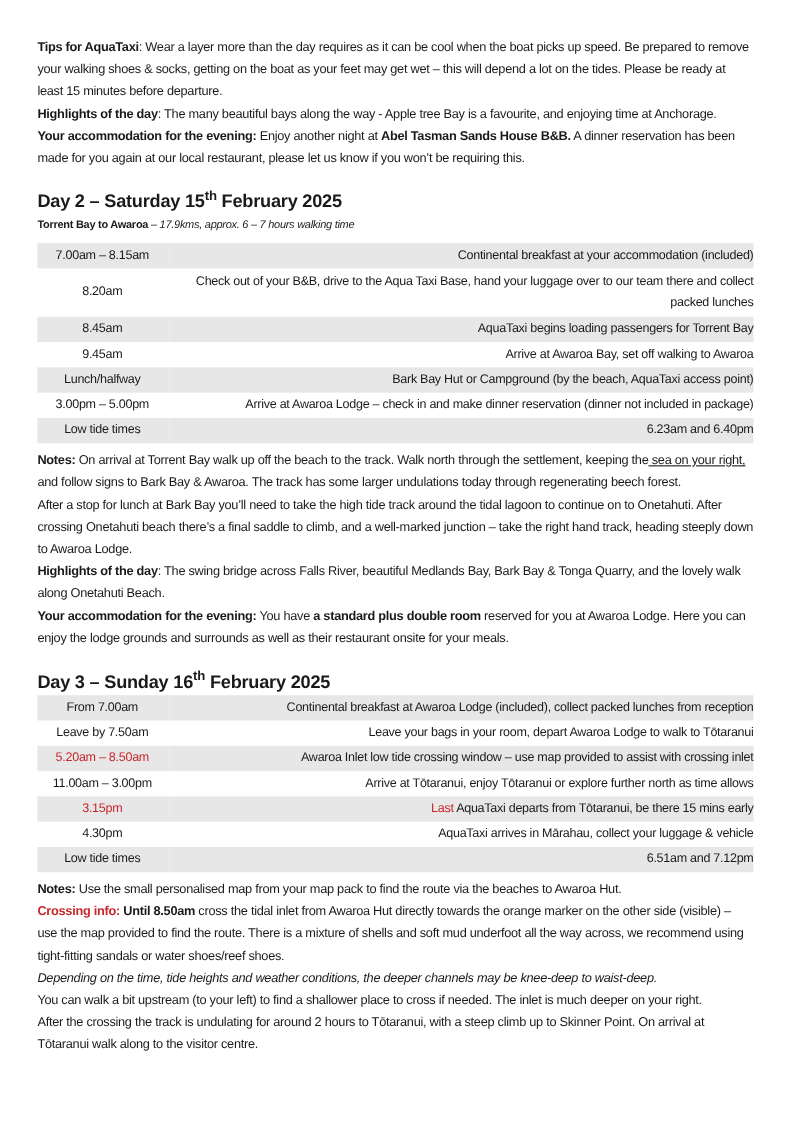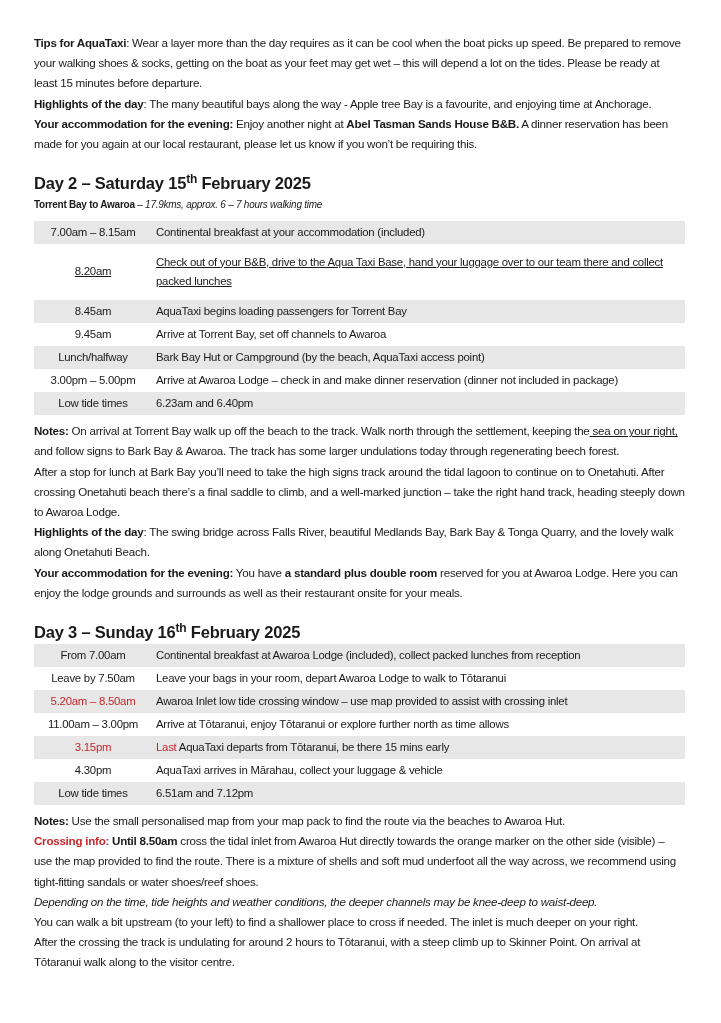--- a/index.html
+++ b/index.html
@@ -19,23 +19,23 @@
     .day-heading {
       font-size: 16.5px; font-weight: bold; margin-top: 17px; line-height: 24px; letter-spacing: -0.2px;
     }
     .day-heading sup { font-size: 12px; line-height: 0; }
     .route { font-size: 10px; line-height: 20px; margin-bottom: 6px; }
     .route i { font-style: italic; }
     table.sched {
       border-collapse: collapse; width: 651px; margin-bottom: 6px;
       font-size: 11.4px;
     }
-    table.sched td { padding: 0; vertical-align: middle; line-height: 19.5px; }
+    table.sched td { padding: 0; vertical-align: middle; line-height: 19.5px; text-align: right; }
     table.sched tr { height: 23px; margin-top: 48px; }
-    table.sched tr.tall { height: 56px; text-decoration: underline; }
+    table.sched tr.tall { height: 44px; }
     table.sched tr.shade td { background: #e7e7e7; }
     table.sched td.time { width: 118px; text-align: center; padding-right: 2px; }
     table.sched td.desc { padding-left: 2px; }
   </style>
 </head>
 <body>
 
 <div class="page">
 
   <section>
@@ -57,39 +57,39 @@
       <tr class="tall">
             <td class="time">8.20am</td>
             <td class="desc">Check out of your B&amp;B, drive to the Aqua Taxi Base, hand your luggage over to our team there and collect packed lunches</td>
           </tr>
       <tr class="shade">
             <td class="time">8.45am</td>
             <td class="desc">AquaTaxi begins loading passengers for Torrent Bay</td>
           </tr>
       <tr>
             <td class="time">9.45am</td>
-            <td class="desc">Arrive at Torrent Bay, set off channels to Awaroa</td>
+            <td class="desc">Arrive at Awaroa Bay, set off walking to Awaroa</td>
           </tr>
       <tr class="shade">
             <td class="time">Lunch/halfway</td>
             <td class="desc">Bark Bay Hut or Campground (by the beach, AquaTaxi access point)</td>
           </tr>
       <tr>
             <td class="time">3.00pm – 5.00pm</td>
             <td class="desc">Arrive at Awaroa Lodge – check in and make dinner reservation (dinner not included in package)</td>
           </tr>
       <tr class="shade">
             <td class="time">Low tide times</td>
             <td class="desc">6.23am and 6.40pm</td>
           </tr>
     </tbody>
       </table>
 
     <p><b>Notes:</b><span> On arrival at Torrent Bay walk up off the beach to the track. Walk north through the settlement, keeping the</span><span class="ul"> sea on your right, </span><span>and follow signs to Bark Bay &amp; Awaroa. The track has some larger undulations today through regenerating beech forest.</span></p>
-    <p>After a stop for lunch at Bark Bay you’ll need to take the high signs track around the tidal lagoon to continue on to Onetahuti.  After crossing Onetahuti beach there’s a final saddle to climb, and a well-marked junction – take the right hand track, heading steeply down to Awaroa Lodge.</p>
+    <p>After a stop for lunch at Bark Bay you’ll need to take the high tide track around the tidal lagoon to continue on to Onetahuti.  After crossing Onetahuti beach there’s a final saddle to climb, and a well-marked junction – take the right hand track, heading steeply down to Awaroa Lodge.</p>
     <p><b>Highlights of the day</b><span>: The swing bridge across Falls River, beautiful Medlands Bay, Bark Bay &amp; Tonga Quarry, and the lovely walk along Onetahuti Beach.</span></p>
     <p><b>Your accommodation for the evening:</b><span> You have </span><b>a standard plus double room</b><span> reserved for you at Awaroa Lodge. Here you can enjoy the lodge grounds and surrounds as well as their restaurant onsite for your meals.</span></p>
   </section>
 
   <section>
     <div class="day-heading"><span>Day 3 – Sunday 16</span><sup>th</sup><span> February 2025</span></div>
 
     <table class="sched">
       <tbody>
           <tr class="shade">

